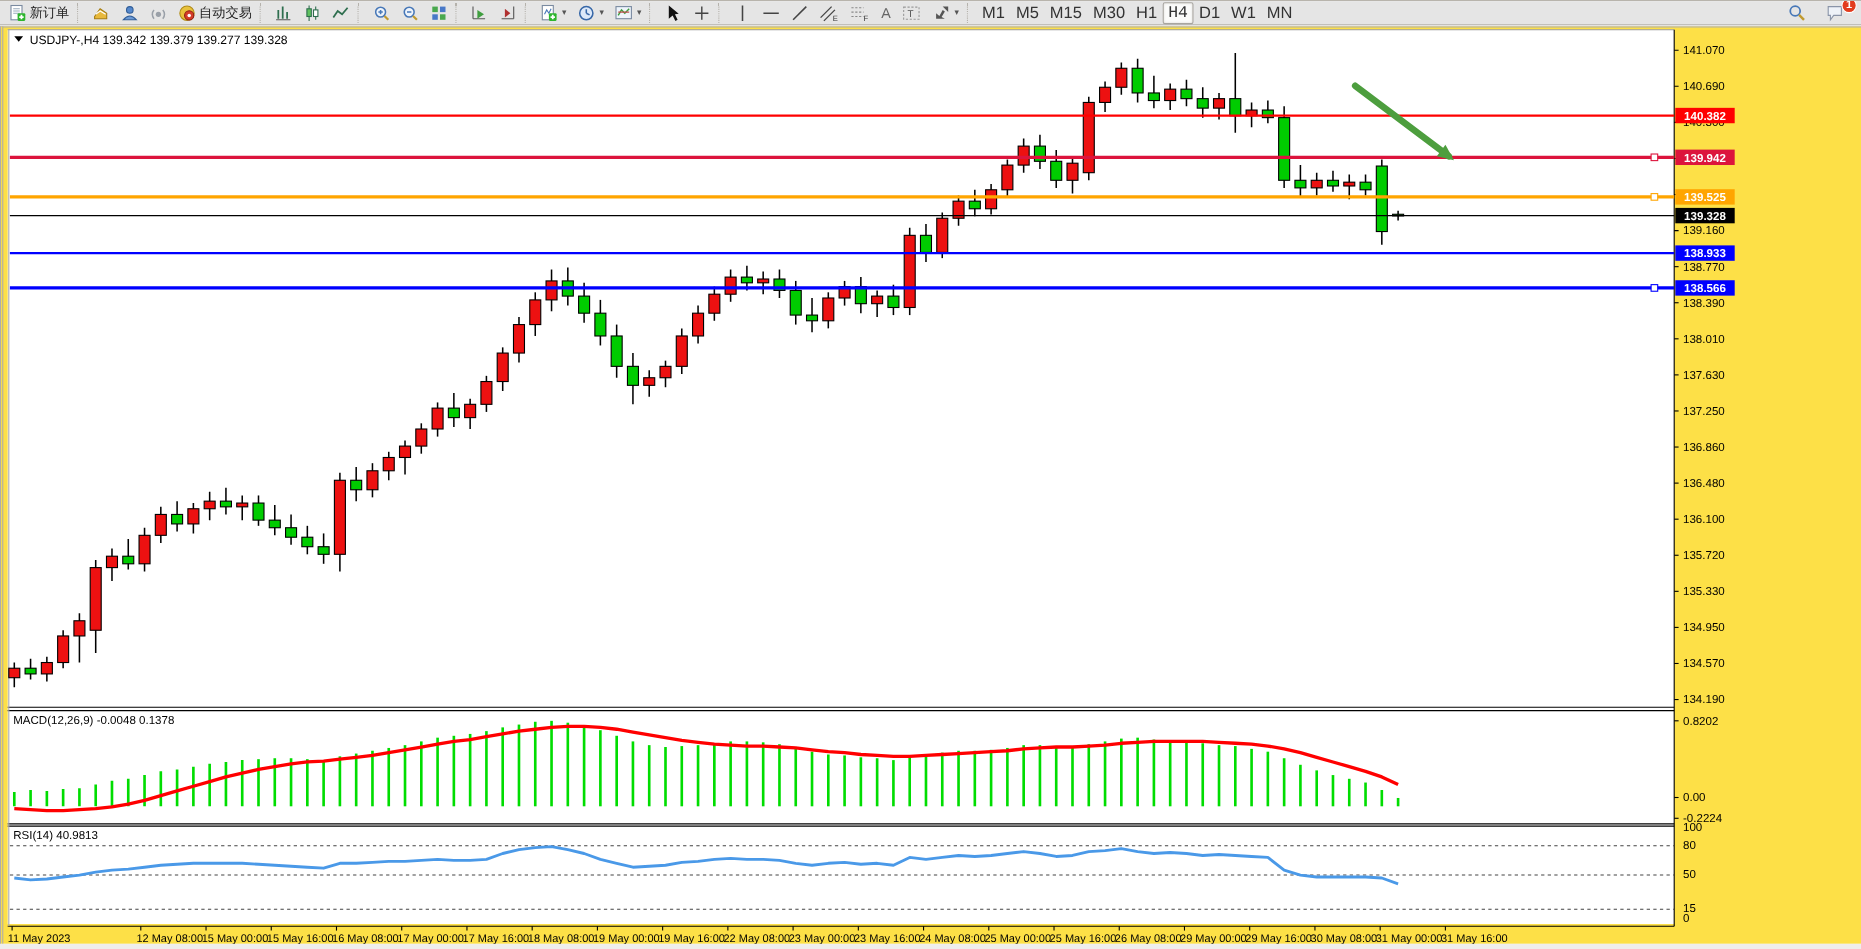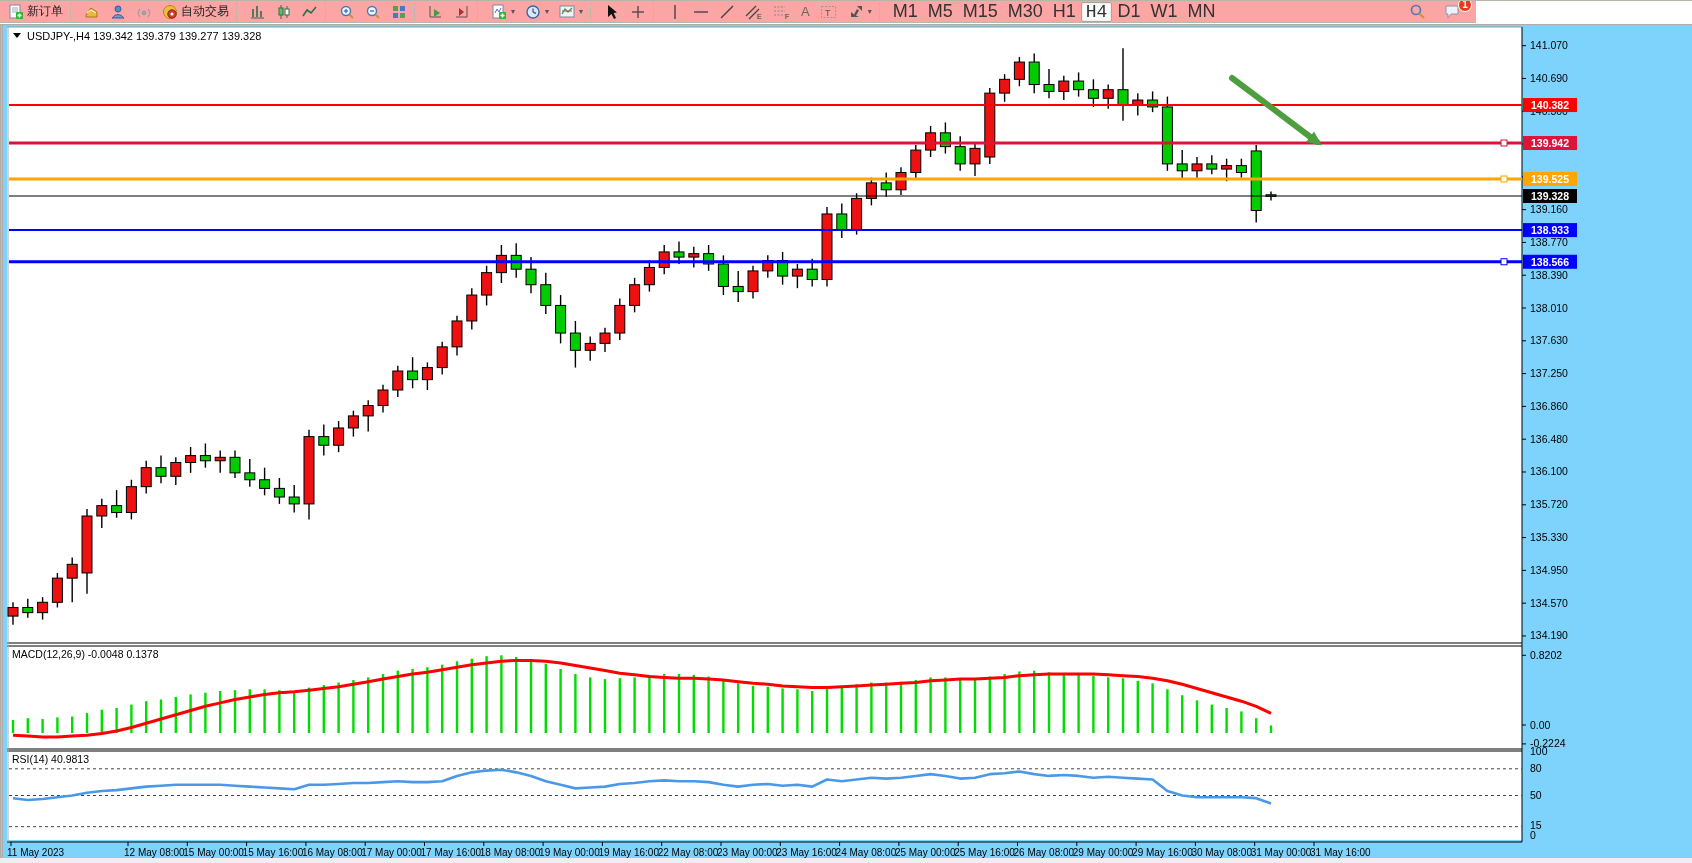--- a/index.html
+++ b/index.html
@@ -1,30 +1,30 @@
 <!DOCTYPE html>
 <html><head>
 <meta charset="utf-8">
 <style>
   html,body{margin:0;padding:0;background:#d4d0c8;}
   *{box-sizing:border-box;}
   #app{position:relative;width:1692px;height:863px;background:#ffffff;font-family:"Liberation Sans",sans-serif;overflow:hidden;border-top:1px solid #b8b4ac;}
   
-  #toolbar{position:absolute;left:0;top:0;width:1476px;height:22px;background:#fca5a5;border-bottom:1px solid #b9b6b0;display:flex;align-items:center;padding-left:3px;font-size:12px;color:#222;}
+  #toolbar{position:absolute;left:0;top:0;width:1692px;height:22px;background:#e5e5e5;border-bottom:1px solid #b9b6b0;display:flex;align-items:center;padding-left:3px;font-size:12px;color:#222;}
   .tb-btn{display:inline-flex;align-items:center;gap:3px;height:20px;padding:0 4px;border:1px solid transparent;border-radius:2px;cursor:default;white-space:nowrap;}
   .tb-sep{width:7px;height:18px;margin:0 2px;border-left:1px dotted #b5b2ac;}
   .caret{font-size:8px;color:#555;margin-left:1px;}
   .glyph{font-size:13px;line-height:13px;color:#333;}
   .tf-group{display:flex;align-items:center;}
-  .tf-btn{height:20px;min-width:26px;display:flex;align-items:center;justify-content:center;padding:0 4px;font-size:18px;color:#333;border:1px solid transparent;border-radius:2px;}
+  .tf-btn{height:20px;min-width:26px;display:flex;align-items:center;justify-content:center;padding:0 4px;font-size:15px;color:#333;border:1px solid transparent;border-radius:2px;}
   .tf-btn.active{background:#fbfbfa;border:1px solid #a8a5a0;box-shadow:inset 0 0 2px #d8d5d0;font-family:Liberation Mono, monospace;}
   #tb-right{margin-left:auto;display:flex;align-items:center;gap:8px;padding-right:10px;}
   #chat-badge{position:absolute;top:-5px;right:-7px;background:#e23c1e;color:#fff;border-radius:50%;width:14px;height:14px;font-size:10px;font-weight:bold;display:flex;align-items:center;justify-content:center;border:1px solid #fff;}
   
-  #chart-wrap{position:absolute;left:0;top:23px;width:1692px;height:834px;background:#7dd3fc;border-left:3px double #b0ada8;border-top:1px solid #b0ada8;}
+  #chart-wrap{position:absolute;left:0;top:23px;width:1692px;height:834px;background:#fde047;border-left:3px double #b0ada8;border-top:1px solid #b0ada8;}
   #chart-svg{position:absolute;left:0;top:0;}
   #bottom-strip{position:absolute;left:0;top:857px;width:1692px;height:6px;background:#efeeec;}
   svg text{font-family:"Liberation Sans",sans-serif;}
 </style>
 </head>
 <body>
 
 <div id="app">
 
   <div id="toolbar">

